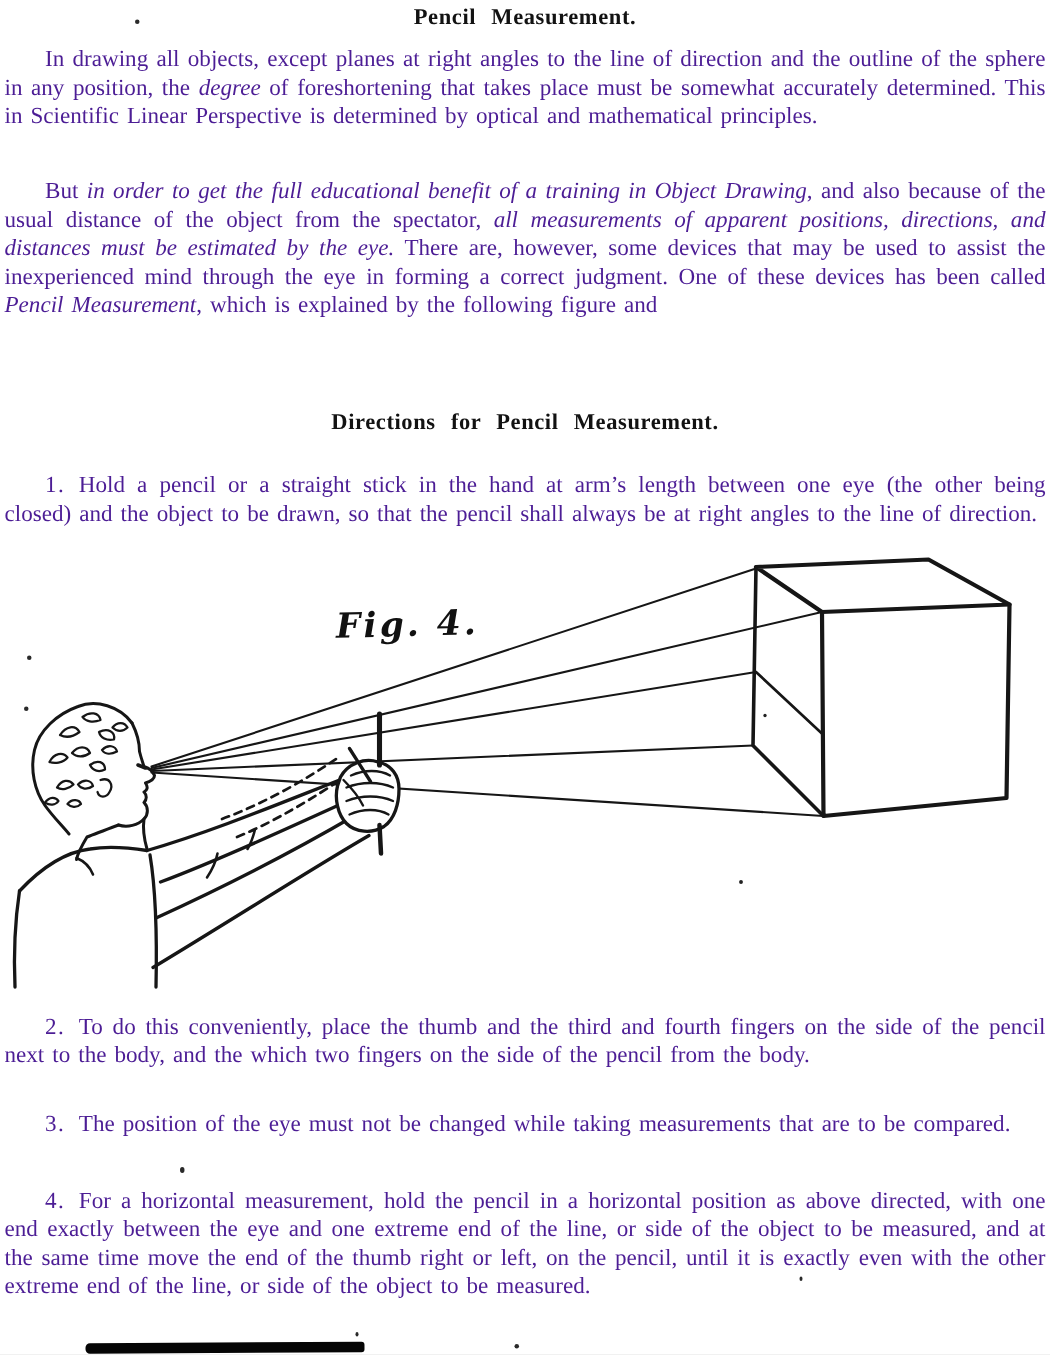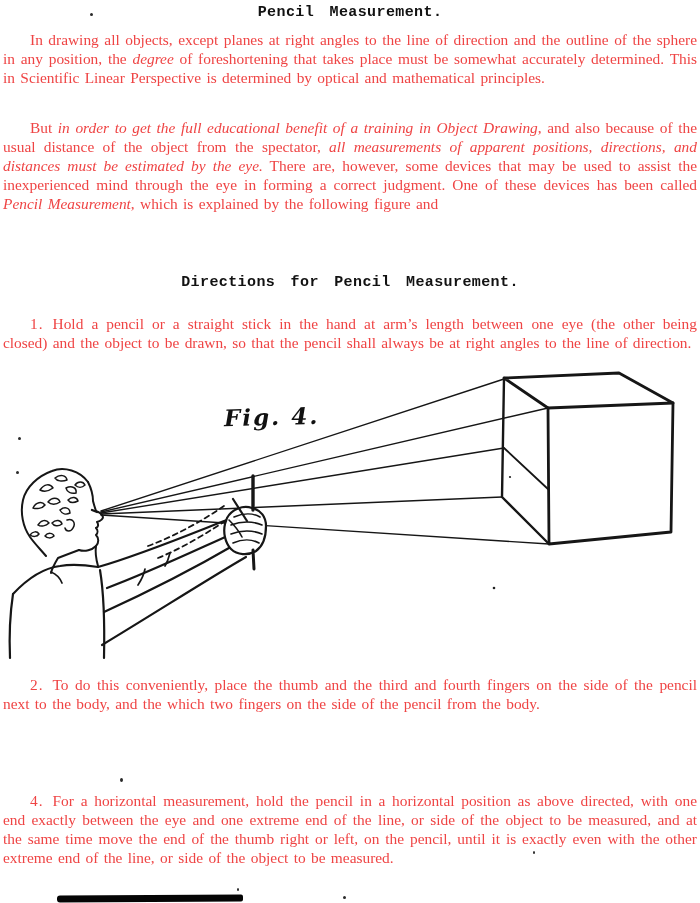--- a/index.html
+++ b/index.html
@@ -1,24 +1,24 @@
 <!DOCTYPE html>
 <html><head>
 <meta charset="utf-8">
 <style>
   html,body{margin:0;padding:0;background:#e8e8e8;}
   #page{position:relative;width:700px;height:903px;background:#ffffff;overflow:hidden;
         font-family:"Liberation Serif",serif;color:#161616;}
   .txt{position:absolute;left:3px;width:694px;margin:0;font-size:15.4px;line-height:19px;
-       text-align:justify;word-spacing:1.5px;color:#ef4444;}
+       text-align:justify;word-spacing:1.5px;color:#4c1d95;}
   p.txt{text-indent:27px;}
   .it{font-style:italic;}
   .num{margin-right:9px;letter-spacing:1px;}
   .heading{position:absolute;left:0;width:700px;text-align:center;
-           font-family:Liberation Mono, monospace;font-weight:700;font-size:15px;
+           font-family:Liberation Serif, serif;font-weight:700;font-size:15px;
            letter-spacing:.4px;word-spacing:6px;color:#121212;}
   #title{top:4px;}
   #dir-heading{top:274px;}
   #figure{position:absolute;left:0;top:360px;width:700px;height:300px;}
   #fig-label{position:absolute;left:224px;top:403px;font-family:"DejaVu Serif",serif;
              font-style:italic;font-weight:600;font-size:23px;letter-spacing:2px;
              color:#111;transform:rotate(-1.5deg);}
   .speck{position:absolute;background:#2a2a2a;border-radius:50%;}
   #scan-bar{position:absolute;left:57px;top:895px;width:186px;height:7px;background:#050505;
             border-radius:3px 2px 2px 3px;transform:rotate(-.3deg);}
@@ -113,20 +113,21 @@
       </g>
 
       <circle cx="494" cy="228" r="1.3" fill="#222" stroke="none"></circle>
       <circle cx="510" cy="117" r="1.1" fill="#222" stroke="none"></circle>
     </g>
   </svg>
 
   <div id="fig-label">Fig. 4.</div>
 
   <p class="txt" style="top:675px"><span class="num">2.</span><span>To do this conveniently, place the thumb and the third and fourth fingers on the side of the pencil next to the body, and the which two fingers on the side of the pencil from the body.</span></p>
+  <p class="txt" style="top:740px"><span class="num">3.</span><span>The position of the eye must not be changed while taking measurements that are to be compared.</span></p>
   <p class="txt" style="top:791px"><span class="num">4.</span><span>For a horizontal measurement, hold the pencil in a horizontal position as above directed, with one end exactly between the eye and one extreme end of the line, or side of the object to be measured, and at the same time move the end of the thumb right or left, on the pencil, until it is exactly even with the other extreme end of the line, or side of the object to be measured.</span></p>
 
   <div class="speck" style="left:90px;top:13px;width:3px;height:3px"></div>
   <div class="speck" style="left:18px;top:437px;width:3px;height:3px"></div>
   <div class="speck" style="left:16px;top:471px;width:3px;3px;height:3px"></div>
   <div class="speck" style="left:120px;top:778px;width:3px;height:4px"></div>
   <div class="speck" style="left:237px;top:888px;width:2px;height:3px"></div>
   <div class="speck" style="left:343px;top:896px;width:3px;height:3px"></div>
   <div class="speck" style="left:533px;top:851px;width:2px;height:3px"></div>
   <div id="scan-bar"></div>

